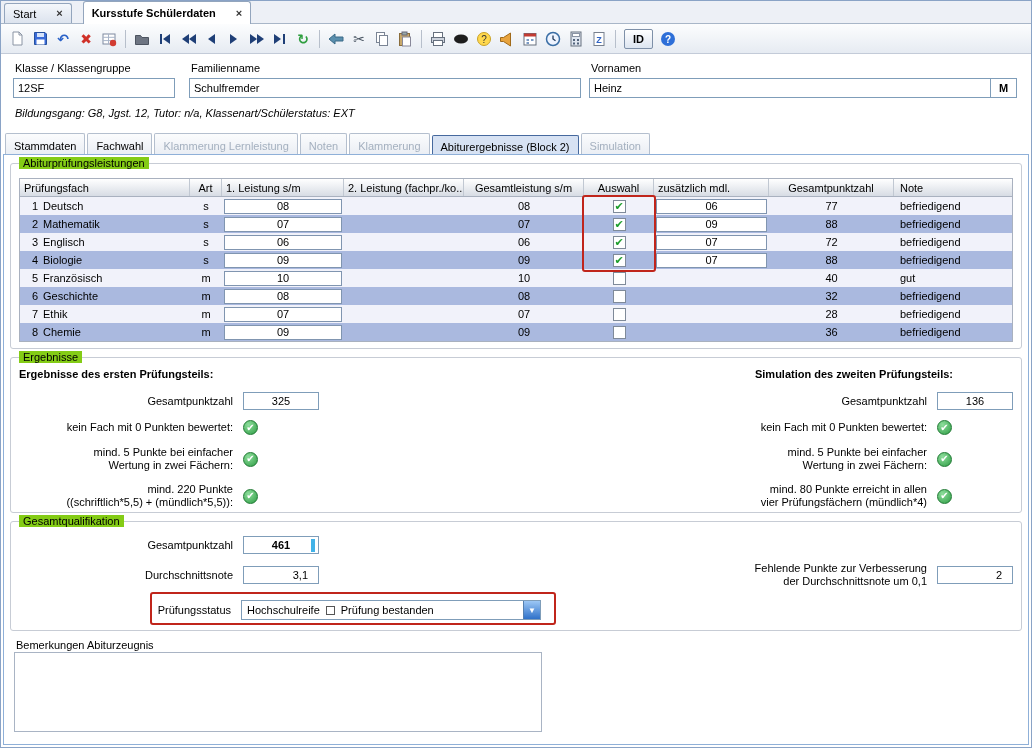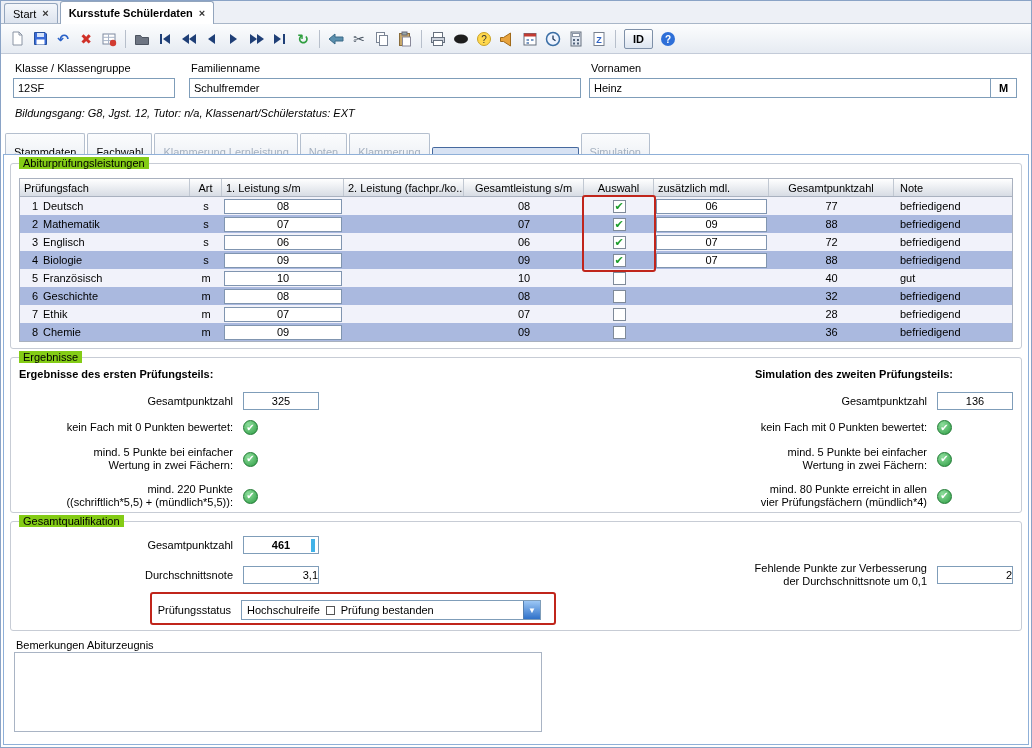--- a/index.html
+++ b/index.html
@@ -2,21 +2,21 @@
 <html><head>
 <meta charset="utf-8">
 <style>
   *{box-sizing:border-box;margin:0;padding:0}
   html,body{width:1032px;height:748px}
   body{font-family:"Liberation Sans","DejaVu Sans",sans-serif;font-size:11px;color:#000;background:#fff;overflow:hidden}
   #app{position:relative;width:1032px;height:748px;border:1px solid #8aa3c6;background:#fff}
 
   
   .doc-tabbar{position:absolute;top:0;left:0;right:0;height:23px;background:#edf0f6;border-bottom:1px solid #a8b6c8;display:flex;align-items:flex-end;padding-left:3px}
-  .doc-tab{display:flex;align-items:center;gap:6px;height:20px;padding:0 8px;border:1px solid #93a5bd;border-bottom:none;border-radius:3px 3px 0 0;background:linear-gradient(#f4f7fb,#dce3ee);margin-right:2px;cursor:default;white-space:nowrap}
+  .doc-tab{display:flex;align-items:center;gap:20px;height:20px;padding:0 8px;border:1px solid #93a5bd;border-bottom:none;border-radius:3px 3px 0 0;background:linear-gradient(#f4f7fb,#dce3ee);margin-right:11px;cursor:default;white-space:nowrap}
   .doc-tab.active{background:#fff;font-weight:bold;height:23px;margin-bottom:-1px}
   .tab-close{font-size:11px;font-weight:bold;color:#333;line-height:1}
 
   
   .toolbar{position:absolute;top:23px;left:0;right:0;height:30px;background:linear-gradient(#fcfdfe,#e6ebf2);border-bottom:1px solid #c3cbd8;display:flex;align-items:center;padding:0 5px;gap:1px}
   .tbtn{width:22px;height:22px;display:flex;align-items:center;justify-content:center;border-radius:2px;font-size:14px;line-height:1;cursor:default}
   .tbtn svg{display:block}
   .tsep{width:1px;height:18px;background:#b7bfcb;margin:0 4px;flex:none}
   .idbtn{height:20px;padding:0 8px;border:1px solid #7e90a8;border-radius:2px;background:linear-gradient(#ffffff,#dde5f0);font-weight:bold;display:flex;align-items:center;margin:0 3px}
   .glyph-blue{color:#2a62c8;font-weight:bold}
@@ -25,21 +25,21 @@
   .glyph-green{color:#2f9e3f;font-weight:bold}
   .navg{display:flex;align-items:center}
 
   
   .flabel{position:absolute;white-space:nowrap}
   .finput{position:absolute;height:20px;border:1px solid #7f9db9;background:#fff;padding:0 4px;font-family:inherit;font-size:11px}
   .info-line{position:absolute;left:14px;top:106px;font-style:italic}
 
   
   .ptabs{position:absolute;top:132px;left:4px;display:flex;gap:2px;align-items:flex-end}
-  .ptab{height:36px;padding:0 8px;display:flex;align-items:center;border:1px solid #b4bfce;border-bottom:none;border-radius:2px 2px 0 0;background:linear-gradient(#fbfcfd,#e8ecf3);white-space:nowrap;cursor:default}
+  .ptab{height:24px;padding:0 8px;display:flex;align-items:center;border:1px solid #b4bfce;border-bottom:none;border-radius:2px 2px 0 0;background:linear-gradient(#fbfcfd,#e8ecf3);white-space:nowrap;cursor:default}
   .ptab.disabled{color:#a4b0bf}
   .ptab.active{background:#d7e2f3;border:1px solid #46699e;border-bottom:none;height:22px}
 
   
   .panel{position:absolute;top:153px;left:2px;right:2px;bottom:2px;border:1px solid #8fb0d8;background:#fff}
   .gbox{position:absolute;border:1px solid #c7ccd5;border-radius:3px}
   .gtitle{position:absolute;top:-7px;left:8px;background:#84cc16;padding:0 4px;white-space:nowrap}
   #g1{left:6px;top:8px;right:6px;height:186px}
   #g2{left:6px;top:202px;right:6px;height:156px}
   #g3{left:6px;top:366px;right:6px;height:110px}
@@ -73,21 +73,21 @@
   .reslabel{flex:1;text-align:right;margin-right:10px;white-space:pre-line;line-height:13px}
   .valcol{width:76px;display:flex;align-items:center}
   .resbox{width:76px;height:18px;border:1px solid #7f9db9;background:#fff;display:flex;align-items:center;justify-content:center;position:relative}
   .check{width:15px;height:15px;border-radius:50%;background:radial-gradient(circle at 35% 30%,#8ede9c,#2e9c44);border:1px solid #1f7a33;color:#fff;font-size:10px;display:flex;align-items:center;justify-content:center;line-height:1}
 
   
   .qrow{position:absolute;left:8px;width:300px;display:flex;align-items:center}
   .qrow .reslabel{flex:1}
   #q1{top:14px}#q2{top:44px}#q3{top:78px;width:522px}
   .bold{font-weight:bold}
-  .alignr{justify-content:flex-end;padding-right:0}
+  .alignr{justify-content:flex-end;padding-right:10px}
   .caret{position:absolute;right:3px;top:2px;width:4px;height:13px;background:#41b2e8}
   .combo{width:300px;height:20px;border:1px solid #7f9db9;background:#fff;display:flex;align-items:center;padding-left:5px;position:relative}
   .mini-square{width:9px;height:9px;border:1px solid #555;background:#fff;margin:0 6px;flex:none}
   .combo-btn{position:absolute;right:0;top:0;bottom:0;width:17px;background:linear-gradient(#9cc7f5,#2f71c9);border-left:1px solid #5580b0;color:#fff;font-size:8px;display:flex;align-items:center;justify-content:center}
   #hl-status{left:139px;top:70px;width:406px;height:33px}
   .qright{position:absolute;right:8px;top:40px;width:330px;display:flex;align-items:center}
 
   
   .remarks-label{position:absolute;left:12px;top:484px}
   .remarks{position:absolute;left:10px;top:497px;width:528px;height:80px;border:1px solid #a9b4c4;background:#fff;resize:none;font-family:inherit;font-size:11px}

